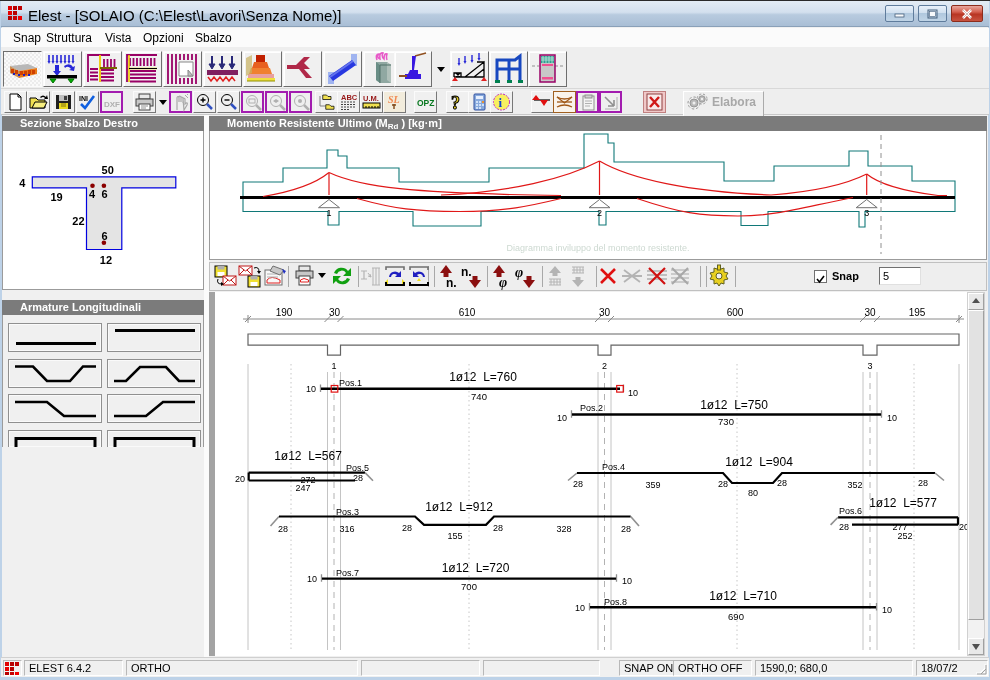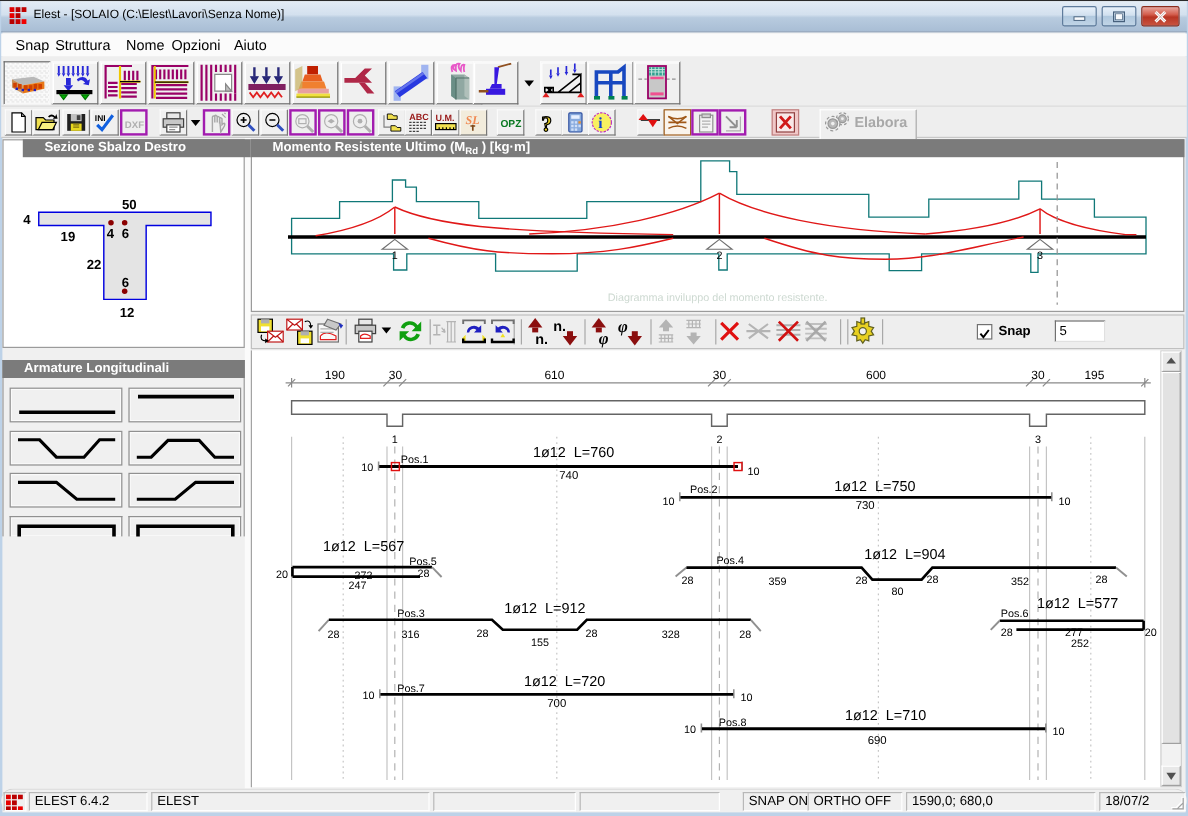--- a/index.html
+++ b/index.html
@@ -4,44 +4,44 @@
 <style>
 * { margin:0; padding:0; box-sizing:border-box; }
 html,body { width:990px; height:680px; overflow:hidden; font-family:"Liberation Sans", sans-serif; }
 #win { position:absolute; left:0; top:0; width:990px; height:680px; background:#f0f0f0; }
 #topline { left:0; top:0; width:990px; height:1px; background:#2a2a2a; }
 #lborder { left:0; top:1px; width:2px; height:679px; background:#bdd2e8; }
 #rborder { left:988px; top:1px; width:2px; height:679px; background:#bdd2e8; }
 .abs { position:absolute; }
 
 #titlebar { left:1px; top:1px; width:988px; height:26px; background:linear-gradient(#e3ecf5 0%, #d3e0ee 45%, #b8cbdf 55%, #a9bed5 100%); border-bottom:1px solid #8aa0b8; }
-#titletext { left:28px; top:7px; font-size:10px; color:#000; }
+#titletext { left:28px; top:7px; font-size:15px; color:#000; }
 .capbtn { top:5px; height:17px; border:1px solid #5f7c9c; border-radius:2px; background:linear-gradient(#e8f1fa 0%, #d1e0ef 45%, #b0c8de 50%, #c0d4e6 100%); }
 #btnmin { left:885px; width:29px; }
 #btnmax { left:918px; width:29px; }
 #btnclose { left:951px; width:32px; background:linear-gradient(#e8a79e 0%, #d45f4e 40%, #b83523 55%, #c85340 100%); border-color:#8c2c1c; }
 
 #menubar { left:1px; top:28px; width:988px; height:19px; background:#fbfbfb; }
 .mi { position:absolute; top:3px; font-size:12px; color:#000; }
 
 #tb1 { left:1px; top:47px; width:988px; height:42px; background:#eeeeee; border-bottom:1px solid #d8d8d8; }
 #tb2 { left:1px; top:89px; width:988px; height:26px; background:#eeeeee; border-bottom:1px solid #c8c8c8; }
 .b40 { position:absolute; top:4px; width:39px; height:36px; background:#f0f0f0; border:1px solid; border-color:#fbfbfb #6e6e6e #6e6e6e #fbfbfb; box-shadow:inset 1px 1px 0 #fff; }
 .b24 { position:absolute; top:2px; width:23px; height:22px; background:#f0f0f0; border:1px solid; border-color:#fbfbfb #787878 #787878 #fbfbfb; }
 .b24g { position:absolute; top:2px; width:23px; height:22px; background:#efefef; border:2px solid #a21caf; }
 
 .phead { position:absolute; height:15px; background:#7b7b7b; color:#fff; font-weight:bold; font-size:11px; padding-left:18px; line-height:15px; }
 #lpanel1 { left:2px; top:116px; width:202px; height:174px; background:#fff; border:1px solid #9b9b9b; }
 #lpanel2 { left:2px; top:300px; width:202px; height:147px; background:#f0f0f0; border:1px solid #9b9b9b; border-bottom:none; }
 #mpanel { left:209px; top:116px; width:778px; height:144px; background:#fff; border:1px solid #9b9b9b; }
 #tb3 { left:209px; top:262px; width:778px; height:29px; background:#eeeeee; border:1px solid #c0c0c0; }
-#draw { left:209px; top:292px; width:758px; height:364px; background:#fff; border-left:1px solid #a3a3a3; }
+#draw { left:209px; top:292px; width:758px; height:364px; background:#fff; border-left:6px solid #a3a3a3; }
 #vscroll { left:967px; top:292px; width:18px; height:364px; background:#f2f2f2; border:1px solid #d0d0d0; }
 
-#status { left:1px; top:657px; width:988px; height:20px; background:#f0f0f0; border-top:1px solid #d0d0d0;border-radius:10px; }
+#status { left:1px; top:657px; width:988px; height:20px; background:#f0f0f0; border-top:1px solid #d0d0d0; }
 .sfield { position:absolute; top:2px; height:16px; border:1px solid #b8b8b8; border-bottom-color:#fff; border-right-color:#fff; font-size:11px; color:#000; padding:1px 4px 0 4px; overflow:hidden; white-space:nowrap; }
 #botborder { left:0; top:677px; width:990px; height:3px; background:#bdd2e8; }
 .armbtn { position:absolute; width:94px; height:29px; background:#f0f0f0; border:1px solid #909090; box-shadow:inset 0 0 0 1px #fafafa; }
 </style>
 </head>
 <body>
 <div id="win">
   <div id="topline" class="abs"></div>
     <div id="lborder" class="abs"></div>
     <div id="rborder" class="abs"></div>
@@ -64,23 +64,23 @@
         <rect x="9" y="4" width="9" height="8" fill="none" stroke="#46607c" stroke-width="1"></rect>
         <rect x="10.5" y="5.5" width="6" height="5" fill="#f8fafc" stroke="#46607c" stroke-width="0.6"></rect>
       </svg></div>
   <div id="btnclose" class="abs capbtn"><svg width="30" height="15">
         <path d="M11 4 L19 12 M19 4 L11 12" stroke="#fff" stroke-width="2.6"></path>
         <path d="M11 4 L19 12 M19 4 L11 12" stroke="#5a1008" stroke-width="0.8" opacity="0.35"></path>
       </svg></div>
   <div id="menubar" class="abs">
     <span class="mi" style="left:12px;">Snap</span>
     <span class="mi" style="left:45px;">Struttura</span>
-    <span class="mi" style="left:104px;">Nome</span>
+    <span class="mi" style="left:104px;">Vista</span>
     <span class="mi" style="left:142px;">Opzioni</span>
-    <span class="mi" style="left:194px;">Aiuto</span>
+    <span class="mi" style="left:194px;">Sbalzo</span>
   </div>
   <div id="tb1" class="abs">
     <div class="b40" style="left:2px;border-color:#6e6e6e #fbfbfb #fbfbfb #6e6e6e;box-shadow:none;background:repeating-conic-gradient(#ececec 0% 25%, #fafafa 0% 50%) 0 0/4px 4px;">
       <svg width="37" height="34" viewBox="0 0 37 34">
           <path d="M6 14 L24 12 L33 16 L15 19 Z" fill="#b8b8b8"></path>
           <path d="M6 14 L15 19 L15 26 L6 21 Z" fill="#c89058"></path>
           <path d="M15 19 L33 16 L33 22 L15 26 Z" fill="#e87818"></path>
           <g fill="#d04000">
             <rect x="7" y="17" width="3" height="4"></rect>
             <rect x="11" y="18" width="3" height="4"></rect>
@@ -371,21 +371,21 @@
         <text x="101.6" y="122.5">6</text>
         <text x="102.9" y="147">12</text>
       </g>
       <g fill="#8b0000">
         <circle cx="89.5" cy="68.7" r="2.3"></circle>
         <circle cx="100.9" cy="68.7" r="2.3"></circle>
         <circle cx="100.9" cy="125.7" r="2.3"></circle>
       </g>
     </svg>
   </div>
-  <div id="lp1head" class="phead" style="left:19px;top:116px;width:202px;">Sezione Sbalzo Destro</div>
+  <div id="lp1head" class="phead" style="left:2px;top:116px;width:202px;">Sezione Sbalzo Destro</div>
   <div id="lpanel2" class="abs">
     <div class="armbtn" style="left:5px;top:22px;"><svg width="92" height="27" viewBox="0 0 92 27">
           <path d="M7 19.5 H87" stroke="#000" stroke-width="3"></path>
         </svg></div>
     <div class="armbtn" style="left:104px;top:22px;"><svg width="92" height="27" viewBox="0 0 92 27">
           <path d="M7 6.5 H87" stroke="#000" stroke-width="3"></path>
         </svg></div>
     <div class="armbtn" style="left:5px;top:58px;"><svg width="92" height="27" viewBox="0 0 92 27">
           <path d="M6 6.5 H24 L38 21 H61 L74 6.5 H87" stroke="#000" stroke-width="2.6" fill="none"></path>
         </svg></div>
@@ -717,21 +717,21 @@
           <rect x="5" y="0" width="4" height="4" fill="#b80000"></rect>
           <rect x="10" y="0" width="4" height="4" fill="#c00000"></rect>
           <rect x="0" y="5" width="4" height="4" fill="#e80000"></rect>
           <rect x="5" y="5" width="4" height="4" fill="#b80000"></rect>
           <rect x="0" y="10" width="4" height="4" fill="#b80000"></rect>
           <rect x="5" y="10" width="4" height="4" fill="#c80000"></rect>
           <rect x="10" y="10" width="4" height="4" fill="#f00000"></rect>
         </svg>
     </div>
     <div class="sfield" style="left:23px;width:99px;">ELEST 6.4.2</div>
-    <div class="sfield" style="left:125px;width:232px;">ELEST</div>
+    <div class="sfield" style="left:125px;width:232px;">ORTHO</div>
     <div class="sfield" style="left:360px;width:119px;"></div>
     <div class="sfield" style="left:482px;width:117px;"></div>
     <div class="sfield" style="left:618px;width:83px;">SNAP ON</div>
     <div class="sfield" style="left:672px;width:79px;">ORTHO OFF</div>
     <div class="sfield" style="left:754px;width:158px;">1590,0; 680,0</div>
     <div class="sfield" style="left:915px;width:72px;">18/07/2<svg width="13" height="13" style="position:absolute;right:0;bottom:0;">
           <path d="M11 2 L11 11 L2 11 M11 6 L6 11 M11 10 L10 11" stroke="#ffffff" fill="none"></path>
           <path d="M12 3 L12 12 L3 12 M12 7 L7 12" stroke="#a0a0a0" fill="none"></path>
         </svg></div>
   </div>

